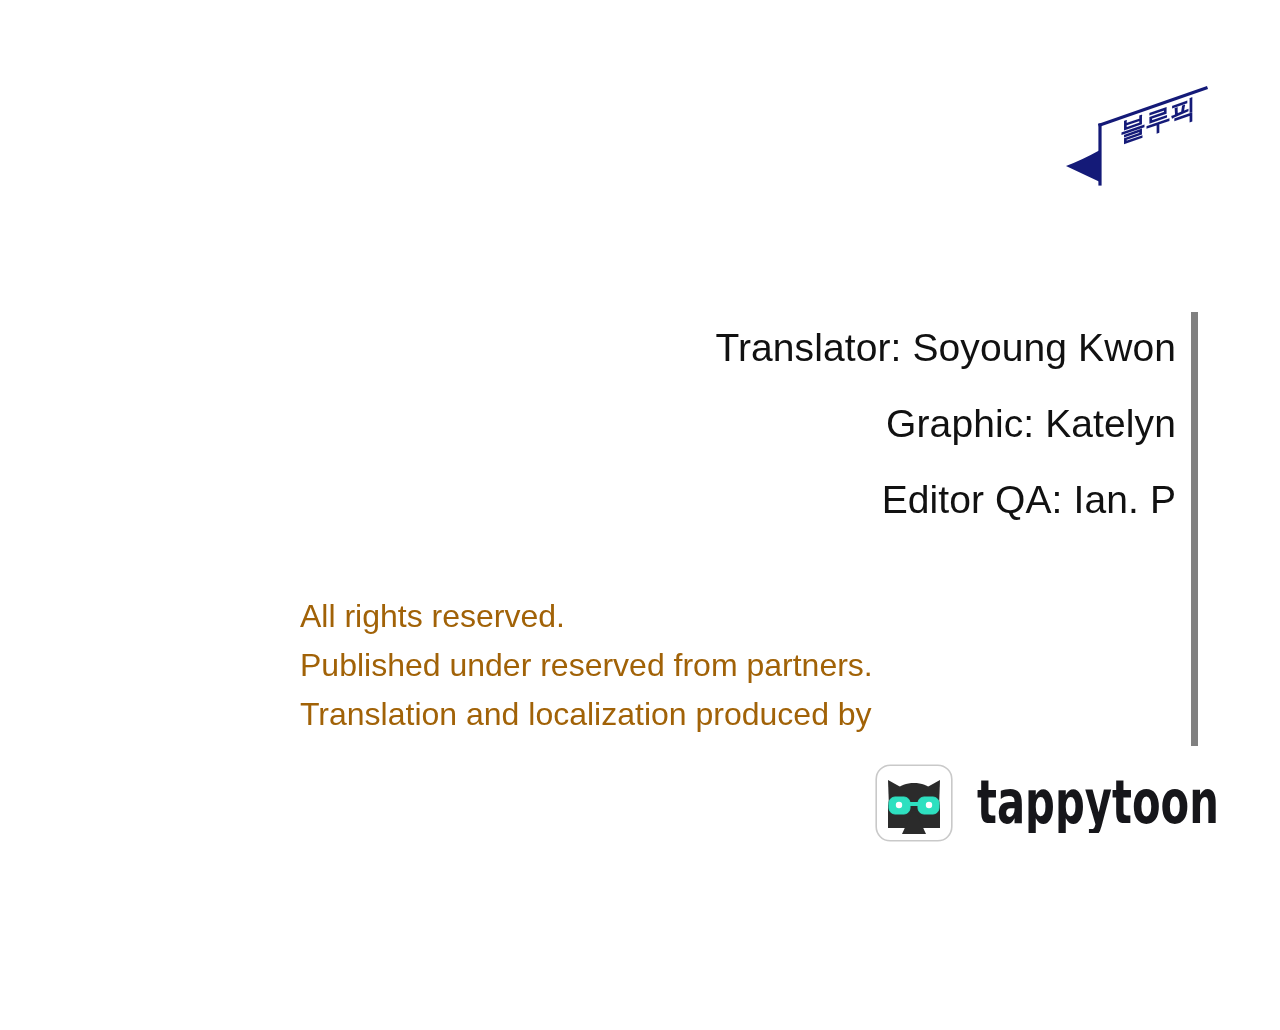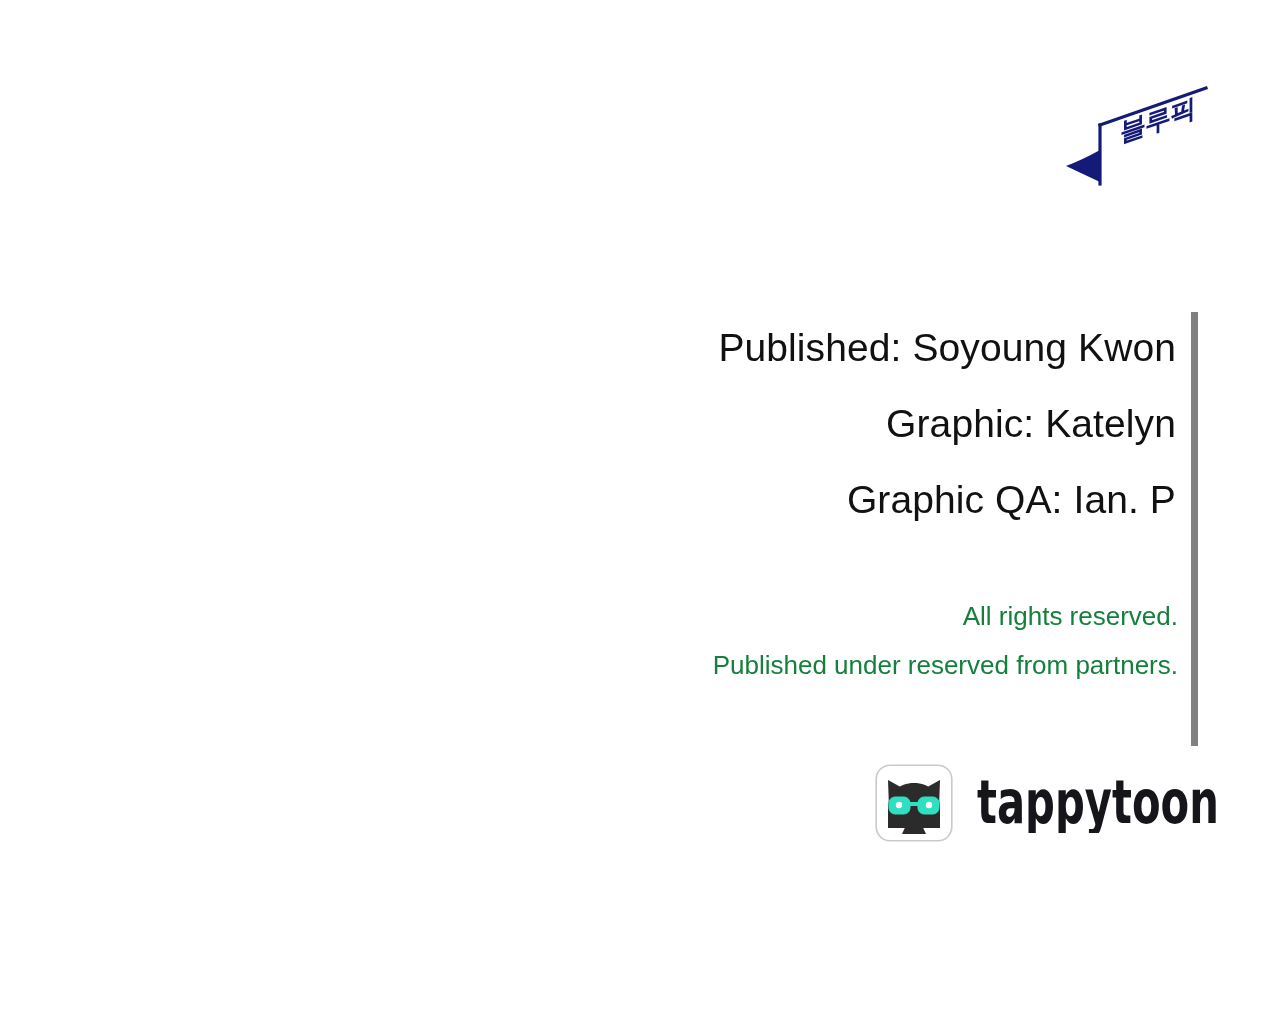--- a/index.html
+++ b/index.html
@@ -55,23 +55,22 @@
     white-space: nowrap;
   }
   .credit-line { display: block; }
 
   
   #legal {
     position: absolute;
     left: 300px;
     top: 592px;
     width: 878px;
-    text-align: right;
-    color: #15803d;
-    font-size: 26px;
+    color: #a16207;
+    font-size: 32px;
     font-weight: 300;
     line-height: 49px;
     letter-spacing: 0px;
     white-space: nowrap;
   }
   .legal-line { display: block; }
 
   
   #tappytoon-logo {
     position: absolute;
@@ -118,28 +117,29 @@
 
       <g transform="translate(64,34) skewY(-19)">
         <text x="0" y="30" font-family="'DejaVu Sans', sans-serif" font-size="26" font-weight="bold" fill="#141a78" letter-spacing="-1">블루픽</text>
       </g>
     </svg>
   </div>
 
   <div id="divider"></div>
 
   <div id="credits">
-    <span class="credit-line">Published: Soyoung Kwon</span>
+    <span class="credit-line">Translator: Soyoung Kwon</span>
     <span class="credit-line">Graphic: Katelyn</span>
-    <span class="credit-line">Graphic QA: Ian. P</span>
+    <span class="credit-line">Editor QA: Ian. P</span>
   </div>
 
   <div id="legal">
     <span class="legal-line">All rights reserved.</span>
     <span class="legal-line">Published under reserved from partners.</span>
+    <span class="legal-line">Translation and localization produced by</span>
   </div>
 
   <div id="tappytoon-logo">
 
     <div id="tappytoon-mark">
       <svg viewBox="0 0 78 78" xmlns="http://www.w3.org/2000/svg" aria-label="tappytoon cat">
         <rect x="1.2" y="1.2" width="75.6" height="75.6" rx="14" ry="14" fill="#ffffff" stroke="#c9c9c9" stroke-width="1.6"></rect>
 
         <path d="M 13 44
                  C 13 29 24 19 39 19

